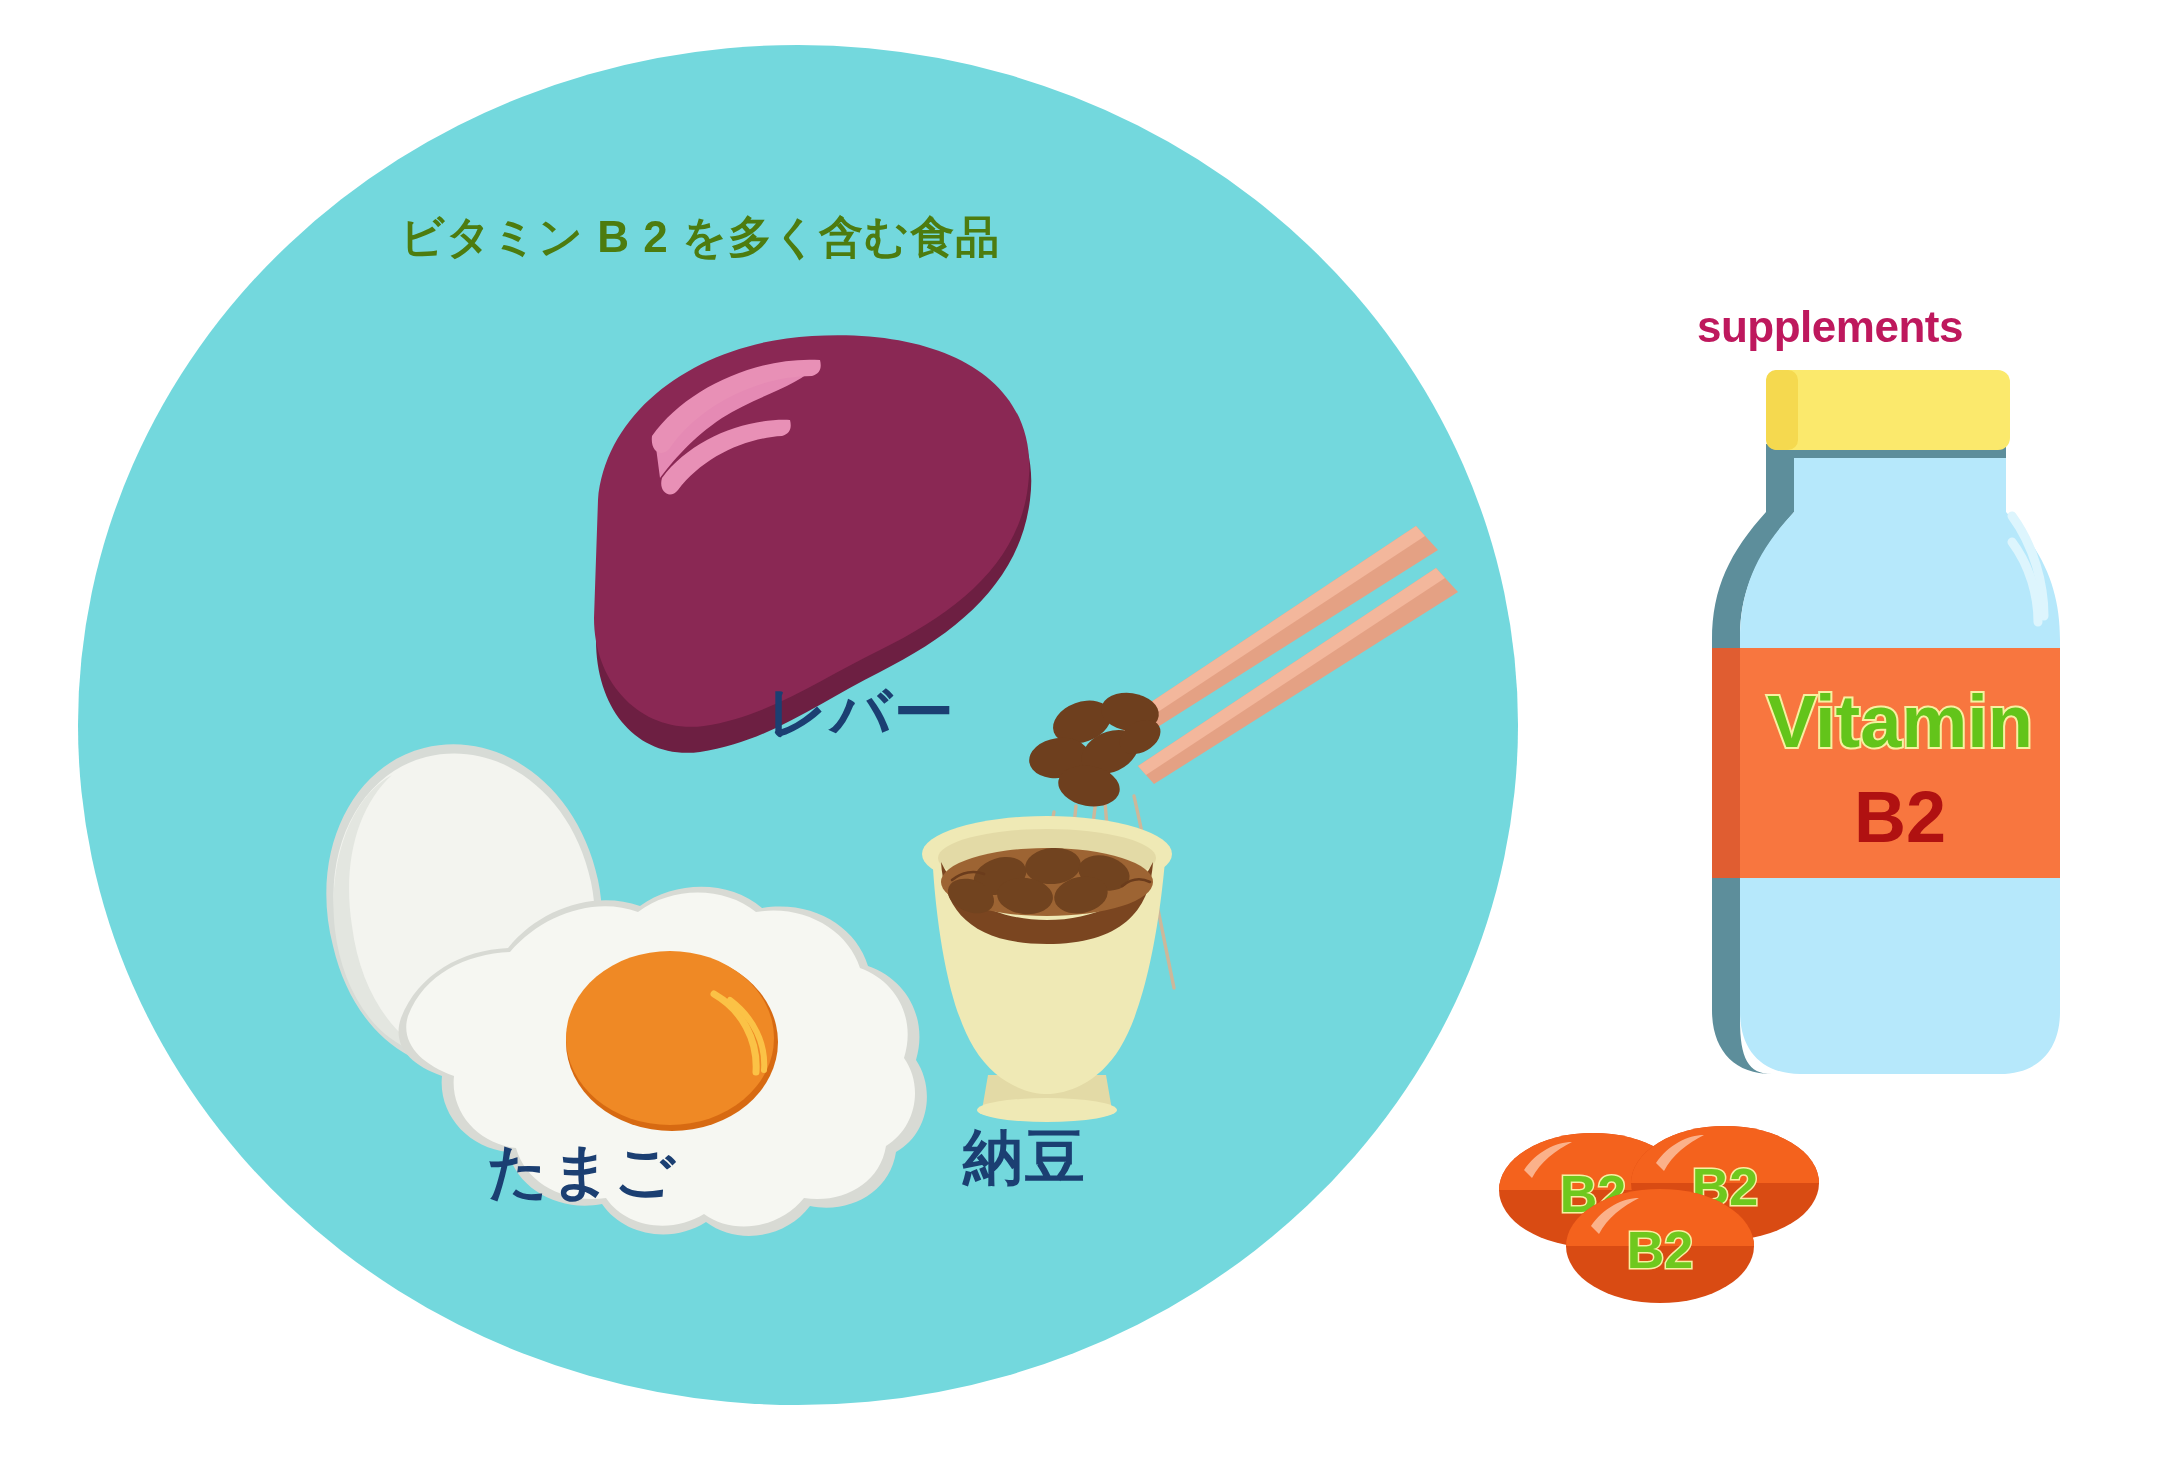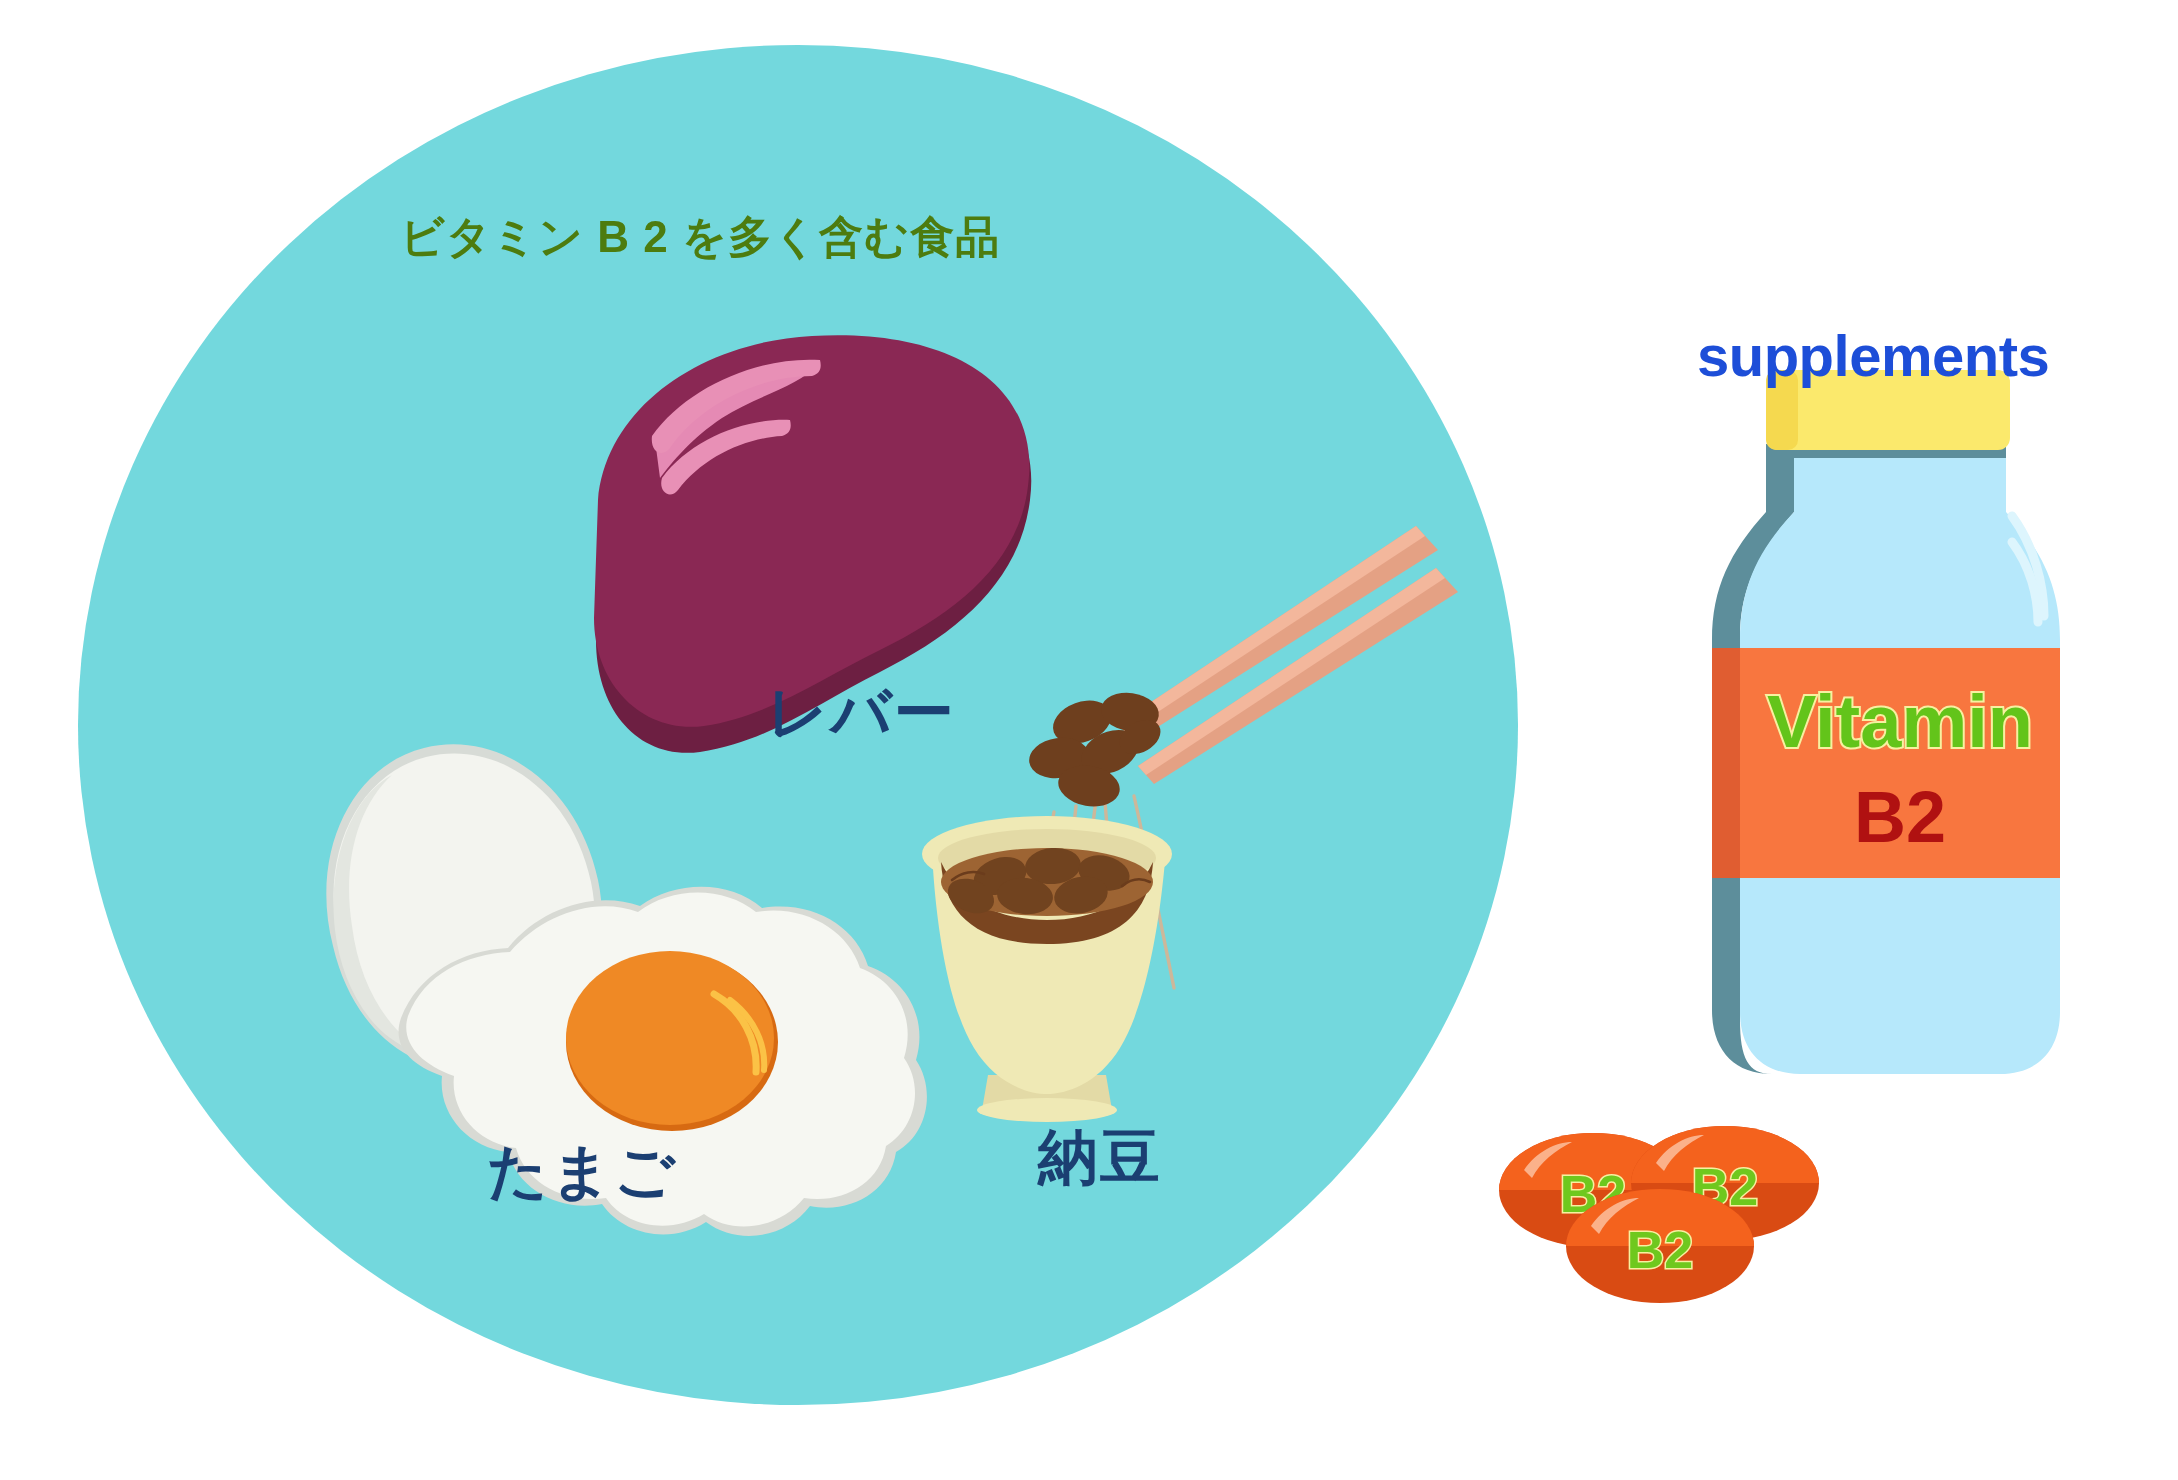--- a/index.html
+++ b/index.html
@@ -33,35 +33,34 @@
     left: 400px;
     top: 215px;
     font-size: 44px;
     font-weight: 700;
     color: #4d7c0f;
     letter-spacing: 1px;
   }
   #supplements-text {
     left: 1697px;
     top: 305px;
-    font-size: 58px;
+    font-size: 44px;
     font-weight: 700;
-    color: #1d4ed8;
+    color: #be185d;
     letter-spacing: -0.5px;
-    margin-top: 22px;
   }
   .food-label {
     font-size: 60px;
     font-weight: 700;
     color: #1b3f72;
     letter-spacing: 2px;
   }
   #label-liver   { left: 725px;  top: 683px; margin-left: 42px; }
   #label-egg     { left: 487px;  top: 1142px; text-align: right; }
-  #label-natto   { left: 1038px; top: 1128px; }
+  #label-natto   { left: 963px; top: 1128px; }
 </style>
 </head>
 <body>
 
 <div id="stage">
 
   <svg width="2178" height="1480" viewBox="0 0 2178 1480" xmlns="http://www.w3.org/2000/svg">
 
     <ellipse cx="798" cy="725" rx="720" ry="680" fill="#73d8dd"></ellipse>
 

